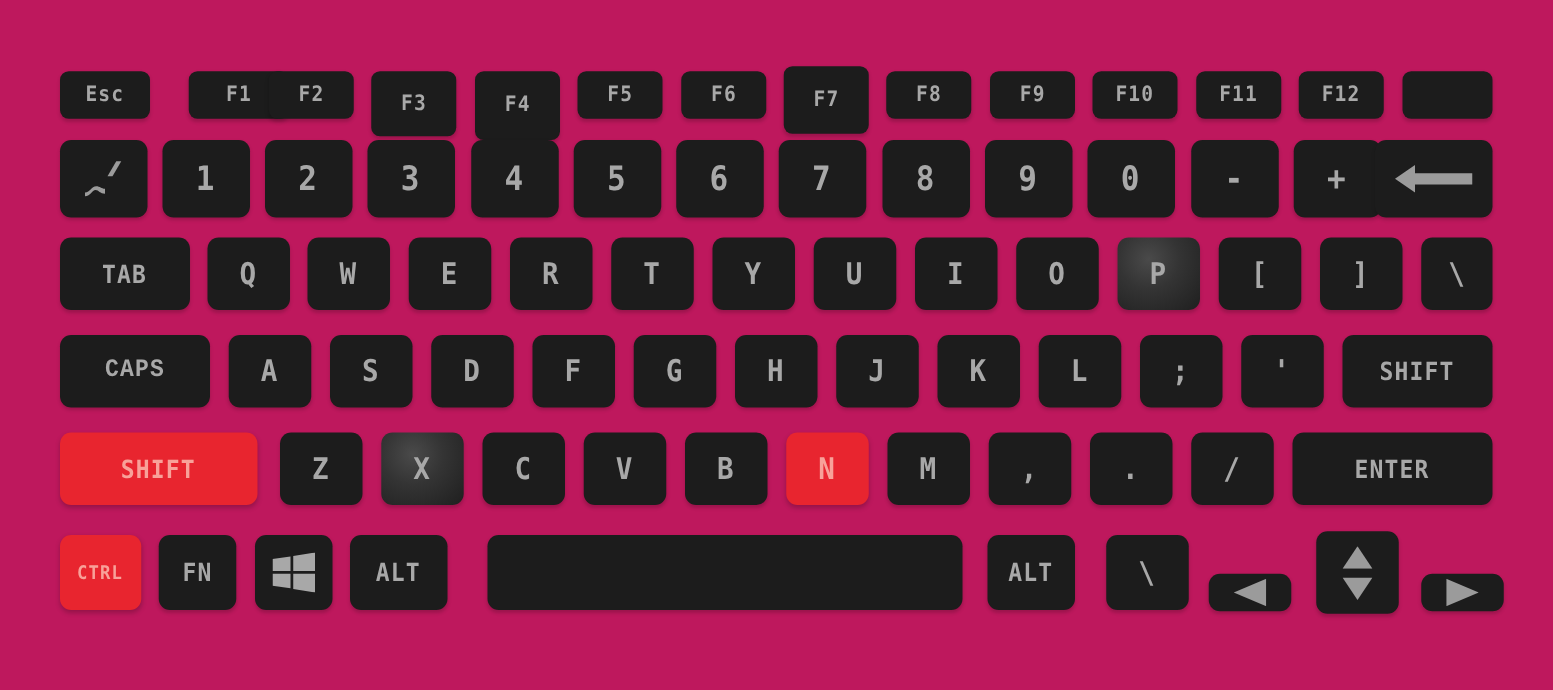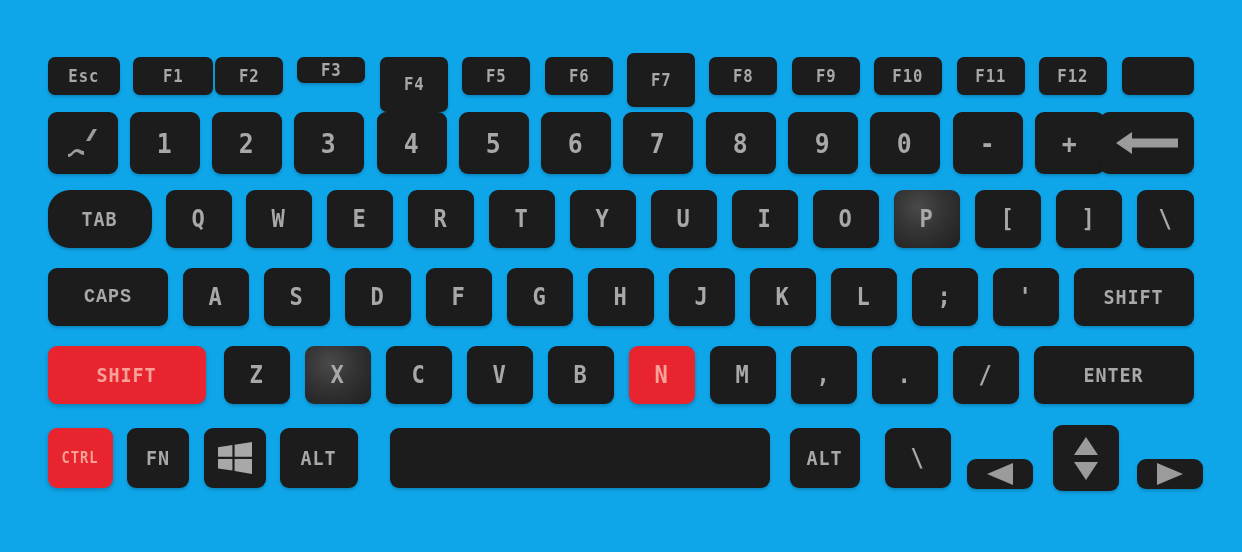--- a/index.html
+++ b/index.html
@@ -5,21 +5,21 @@
 <style>
   html,body{margin:0;padding:0;background:#ffffff;}
   body{
     width:1242px;height:552px;overflow:hidden;
     font-family:"DejaVu Sans Mono","Liberation Mono",monospace;
     -webkit-font-smoothing:antialiased;
   }
   #keyboard{
     position:relative;
     width:1242px;height:552px;
-    background:#0ea5e9;
+    background:#be185d;
   }
   .key{
     position:absolute;
     box-sizing:border-box;
     background:#1c1c1c;
     border-radius:9px;
     display:flex;
     align-items:center;
     justify-content:center;
     color:#a8a8a8;
@@ -65,27 +65,27 @@
   }
   svg{display:block;}
 </style>
 </head>
 <body>
 
 <div id="keyboard">
     <div class="key r-sm" style="left: 48px; top: 57px; width: 72px; height: 38px;">
       <span class="lbl t-sm">Esc</span>
     </div>
-    <div class="key r-sm" style="left: 133px; top: 57px; width: 80px; height: 38px;">
+    <div class="key r-sm" style="left: 151px; top: 57px; width: 80px; height: 38px;">
       <span class="lbl t-sm">F1</span>
     </div>
     <div class="key r-sm" style="left: 215px; top: 57px; width: 68px; height: 38px;">
       <span class="lbl t-sm">F2</span>
     </div>
-    <div class="key r-sm" style="left: 297px; top: 57px; width: 68px; height: 26px;">
+    <div class="key r-sm" style="left: 297px; top: 57px; width: 68px; height: 52px;">
       <span class="lbl t-sm">F3</span>
     </div>
     <div class="key r-sm" style="left: 380px; top: 57px; width: 68px; height: 55px;">
       <span class="lbl t-sm">F4</span>
     </div>
     <div class="key r-sm" style="left: 462px; top: 57px; width: 68px; height: 38px;">
       <span class="lbl t-sm">F5</span>
     </div>
     <div class="key r-sm" style="left: 545px; top: 57px; width: 68px; height: 38px;">
       <span class="lbl t-sm">F6</span>
@@ -155,21 +155,21 @@
     <div class="key r-md" style="left: 1035px; top: 112px; width: 70px; height: 62px;">
       <span class="lbl t-xl">+</span>
     </div>
     <div class="key r-md" style="left: 1100px; top: 112px; width: 94px; height: 62px;">
       <span class="glyph">
         <svg width="62" height="26" viewBox="0 0 62 26">
           <path d="M0 13 L16 2 L16 8.5 L62 8.5 L62 17.5 L16 17.5 L16 24 Z" fill="#9b9b9b"></path>
         </svg>
       </span>
     </div>
-    <div class="key r-md" style="left: 48px; top: 190px; width: 104px; height: 58px; border-radius: 22px;">
+    <div class="key r-md" style="left: 48px; top: 190px; width: 104px; height: 58px;">
       <span class="lbl t-md">TAB</span>
     </div>
     <div class="key r-md" style="left: 166px; top: 190px; width: 66px; height: 58px;">
       <span class="lbl t-lg">Q</span>
     </div>
     <div class="key r-md" style="left: 246px; top: 190px; width: 66px; height: 58px;">
       <span class="lbl t-lg">W</span>
     </div>
     <div class="key r-md" style="left: 327px; top: 190px; width: 66px; height: 58px;">
       <span class="lbl t-lg">E</span>

